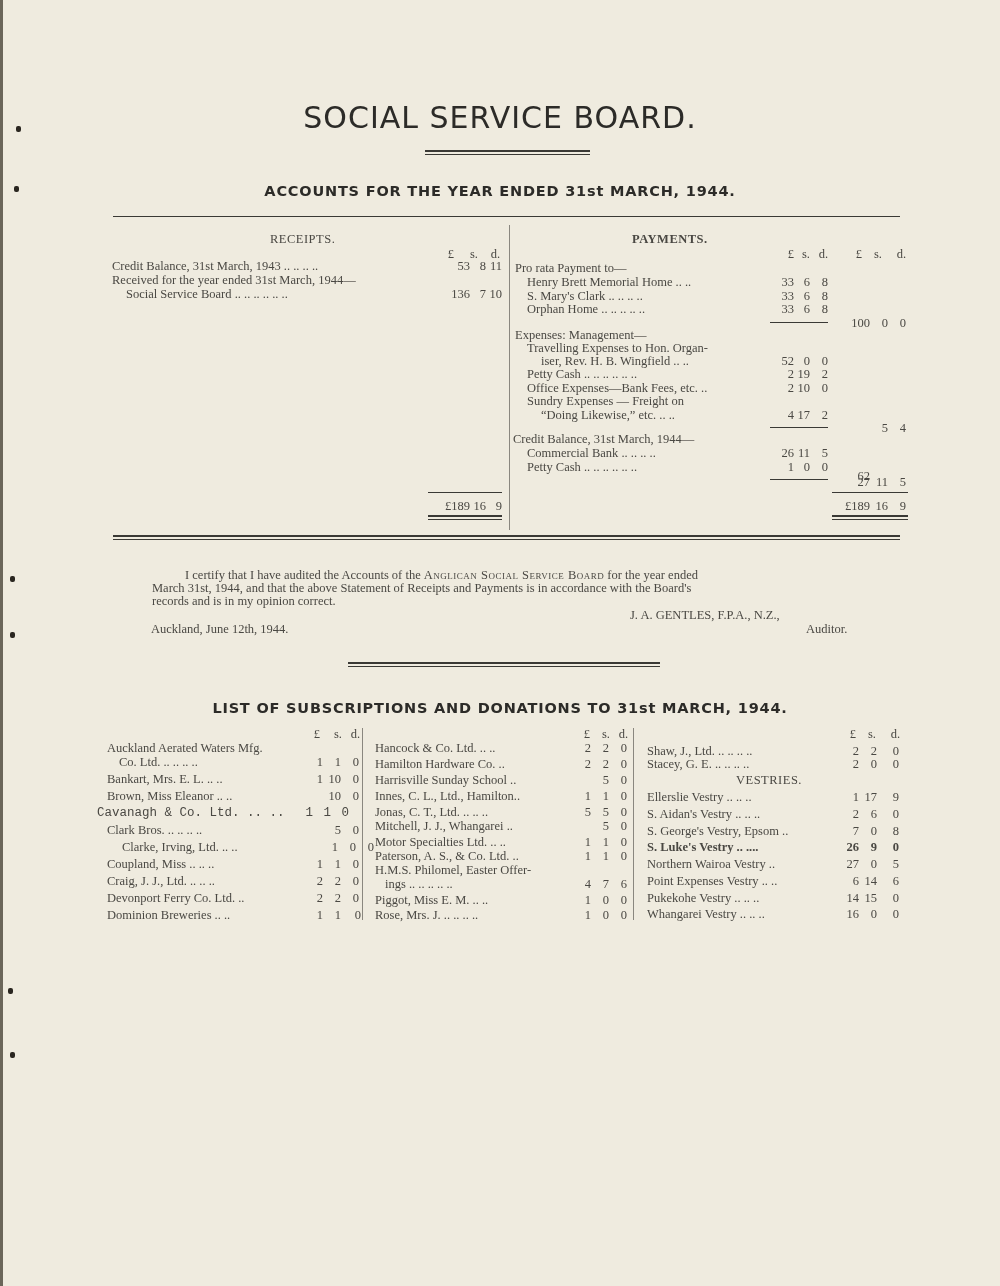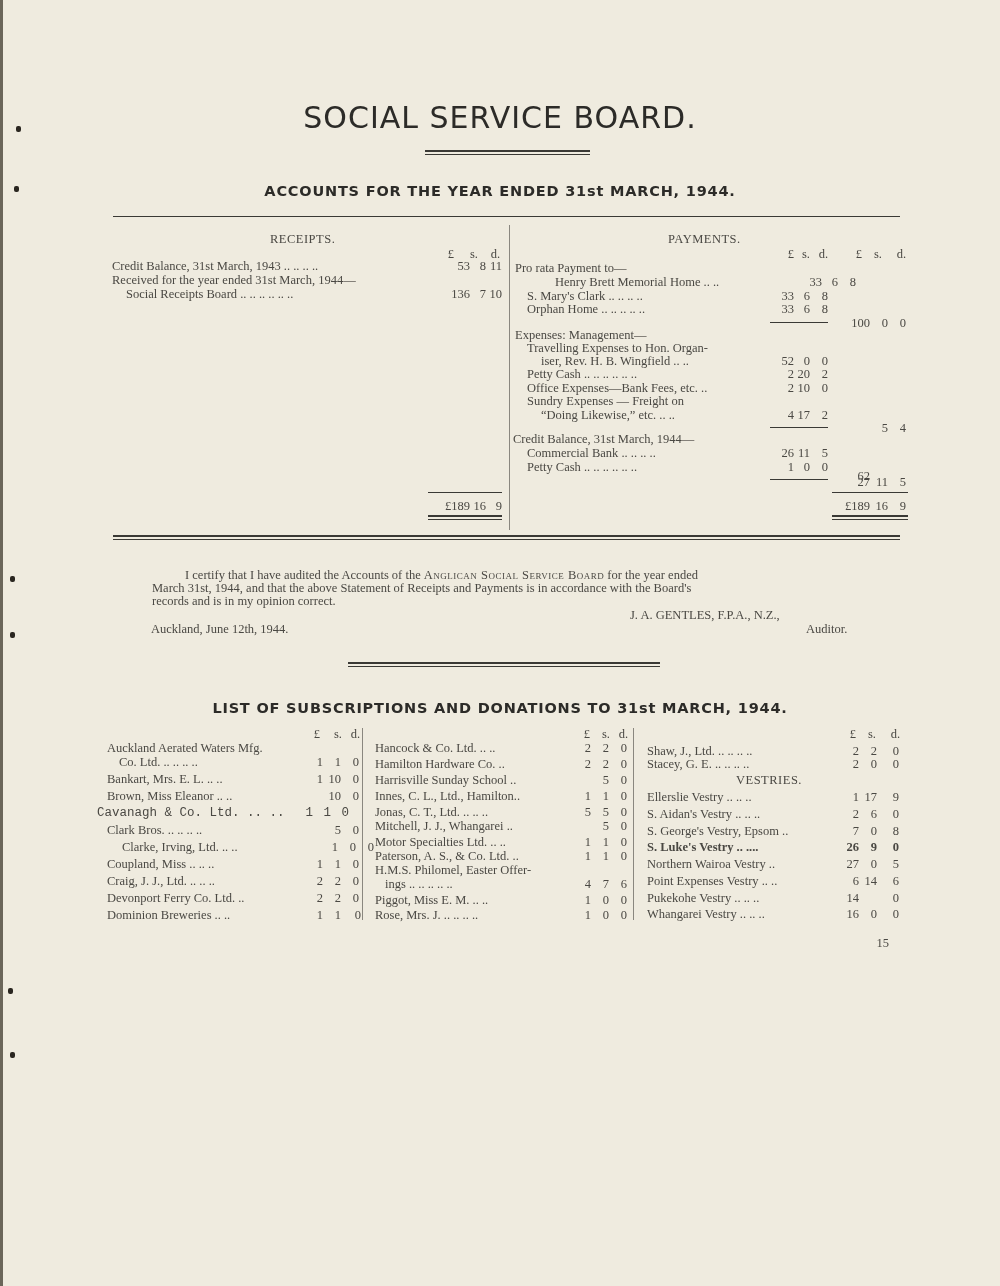--- a/index.html
+++ b/index.html
@@ -60,46 +60,46 @@
   <div class="row" style="left:112px;top:259px;width:390px;">
     <span class="label">Credit Balance, 31st March, 1943 ..  ..  ..  ..</span>
     <span class="l" style="left:320px;width:38px;">53</span>
     <span class="s" style="left:358px;width:16px;">8</span>
     <span class="d" style="left:374px;width:16px;">11</span>
   </div>
   <div class="row" style="left:112px;top:273px;width:390px;">
     <span class="label">Received for the year ended 31st March, 1944—</span>
   </div>
   <div class="row" style="left:112px;top:287px;width:390px;">
-    <span class="label" style="left:14px;">Social Receipts Board  ..  ..  ..  ..  ..  ..</span>
+    <span class="label" style="left:14px;">Social Service Board  ..  ..  ..  ..  ..  ..</span>
     <span class="l" style="left:320px;width:38px;">136</span>
     <span class="s" style="left:358px;width:16px;">7</span>
     <span class="d" style="left:374px;width:16px;">10</span>
   </div>
 
   <div class="short-rule" style="left:428px;top:492px;width:74px;"></div>
   <div class="row" style="left:112px;top:499px;width:390px;">
     <span class="l" style="left:316px;width:42px;">£189</span>
     <span class="s" style="left:358px;width:16px;">16</span>
     <span class="d" style="left:374px;width:16px;">9</span>
   </div>
   <div class="dbl-rule" style="left:428px;top:515px;width:74px;"></div>
 </div>
 
 <div>
-  <div class="hdr" style="left:668px;top:232px;">PAYMENTS.</div>
+  <div class="hdr" style="left:632px;top:232px;font-weight:bold;">PAYMENTS.</div>
   <div class="num" style="left:770px;top:247px;width:24px;">£</div>
   <div class="num" style="left:794px;top:247px;width:16px;">s.</div>
   <div class="num" style="left:810px;top:247px;width:18px;">d.</div>
   <div class="num" style="left:836px;top:247px;width:26px;">£</div>
   <div class="num" style="left:862px;top:247px;width:20px;">s.</div>
   <div class="num" style="left:886px;top:247px;width:20px;">d.</div>
 
   <div class="txt" style="left:515px;top:261px;">Pro rata Payment to—</div>
-  <div class="row" style="left:555px;top:275px;width:380px;">
+  <div class="row" style="left:527px;top:275px;width:380px;">
     <span class="label dark">Henry Brett Memorial Home ..  ..</span>
     <span class="l" style="left:237px;width:30px;">33</span>
     <span class="s" style="left:267px;width:16px;">6</span>
     <span class="d" style="left:283px;width:18px;">8</span>
   </div>
   <div class="row" style="left:527px;top:289px;width:380px;">
     <span class="label dark">S. Mary's Clark  ..  ..  ..  ..</span>
     <span class="l" style="left:237px;width:30px;">33</span>
     <span class="s" style="left:267px;width:16px;">6</span>
     <span class="d" style="left:283px;width:18px;">8</span>
@@ -123,21 +123,21 @@
   </div>
   <div class="row" style="left:527px;top:354px;width:380px;">
     <span class="label" style="left:14px;">iser, Rev. H. B. Wingfield ..  ..</span>
     <span class="l" style="left:237px;width:30px;">52</span>
     <span class="s" style="left:267px;width:16px;">0</span>
     <span class="d" style="left:283px;width:18px;">0</span>
   </div>
   <div class="row" style="left:527px;top:367px;width:380px;">
     <span class="label">Petty Cash ..  ..  ..  ..  ..  ..</span>
     <span class="l" style="left:237px;width:30px;">2</span>
-    <span class="s" style="left:267px;width:16px;">20</span>
+    <span class="s" style="left:267px;width:16px;">19</span>
     <span class="d" style="left:283px;width:18px;">2</span>
   </div>
   <div class="row" style="left:527px;top:381px;width:380px;">
     <span class="label">Office Expenses—Bank Fees, etc.  ..</span>
     <span class="l" style="left:237px;width:30px;">2</span>
     <span class="s" style="left:267px;width:16px;">10</span>
     <span class="d" style="left:283px;width:18px;">0</span>
   </div>
   <div class="row" style="left:527px;top:394px;width:380px;">
     <span class="label">Sundry  Expenses  —  Freight  on</span>
@@ -400,21 +400,21 @@
     </div>
   <div class="row" style="left:647px;top:874px;width:260px;">
       <span class="label">Point Expenses Vestry ..  ..</span>
       <span class="l" style="left:192px;width:20px;">6</span>
       <span class="s" style="left:212px;width:18px;">14</span>
       <span class="d" style="left:230px;width:22px;">6</span>
     </div>
   <div class="row" style="left:647px;top:891px;width:260px;">
       <span class="label">Pukekohe Vestry   ..  ..  ..</span>
       <span class="l" style="left:192px;width:20px;">14</span>
-      <span class="s" style="left:224px;width:18px;margin-top:45px;">15</span>
+      <span class="s" style="left:212px;width:18px;">15</span>
       <span class="d" style="left:230px;width:22px;">0</span>
     </div>
   <div class="row" style="left:647px;top:907px;width:260px;">
       <span class="label">Whangarei Vestry ..  ..  ..</span>
       <span class="l" style="left:192px;width:20px;">16</span>
       <span class="s" style="left:212px;width:18px;">0</span>
       <span class="d" style="left:230px;width:22px;">0</span>
     </div>
 </div>
 

